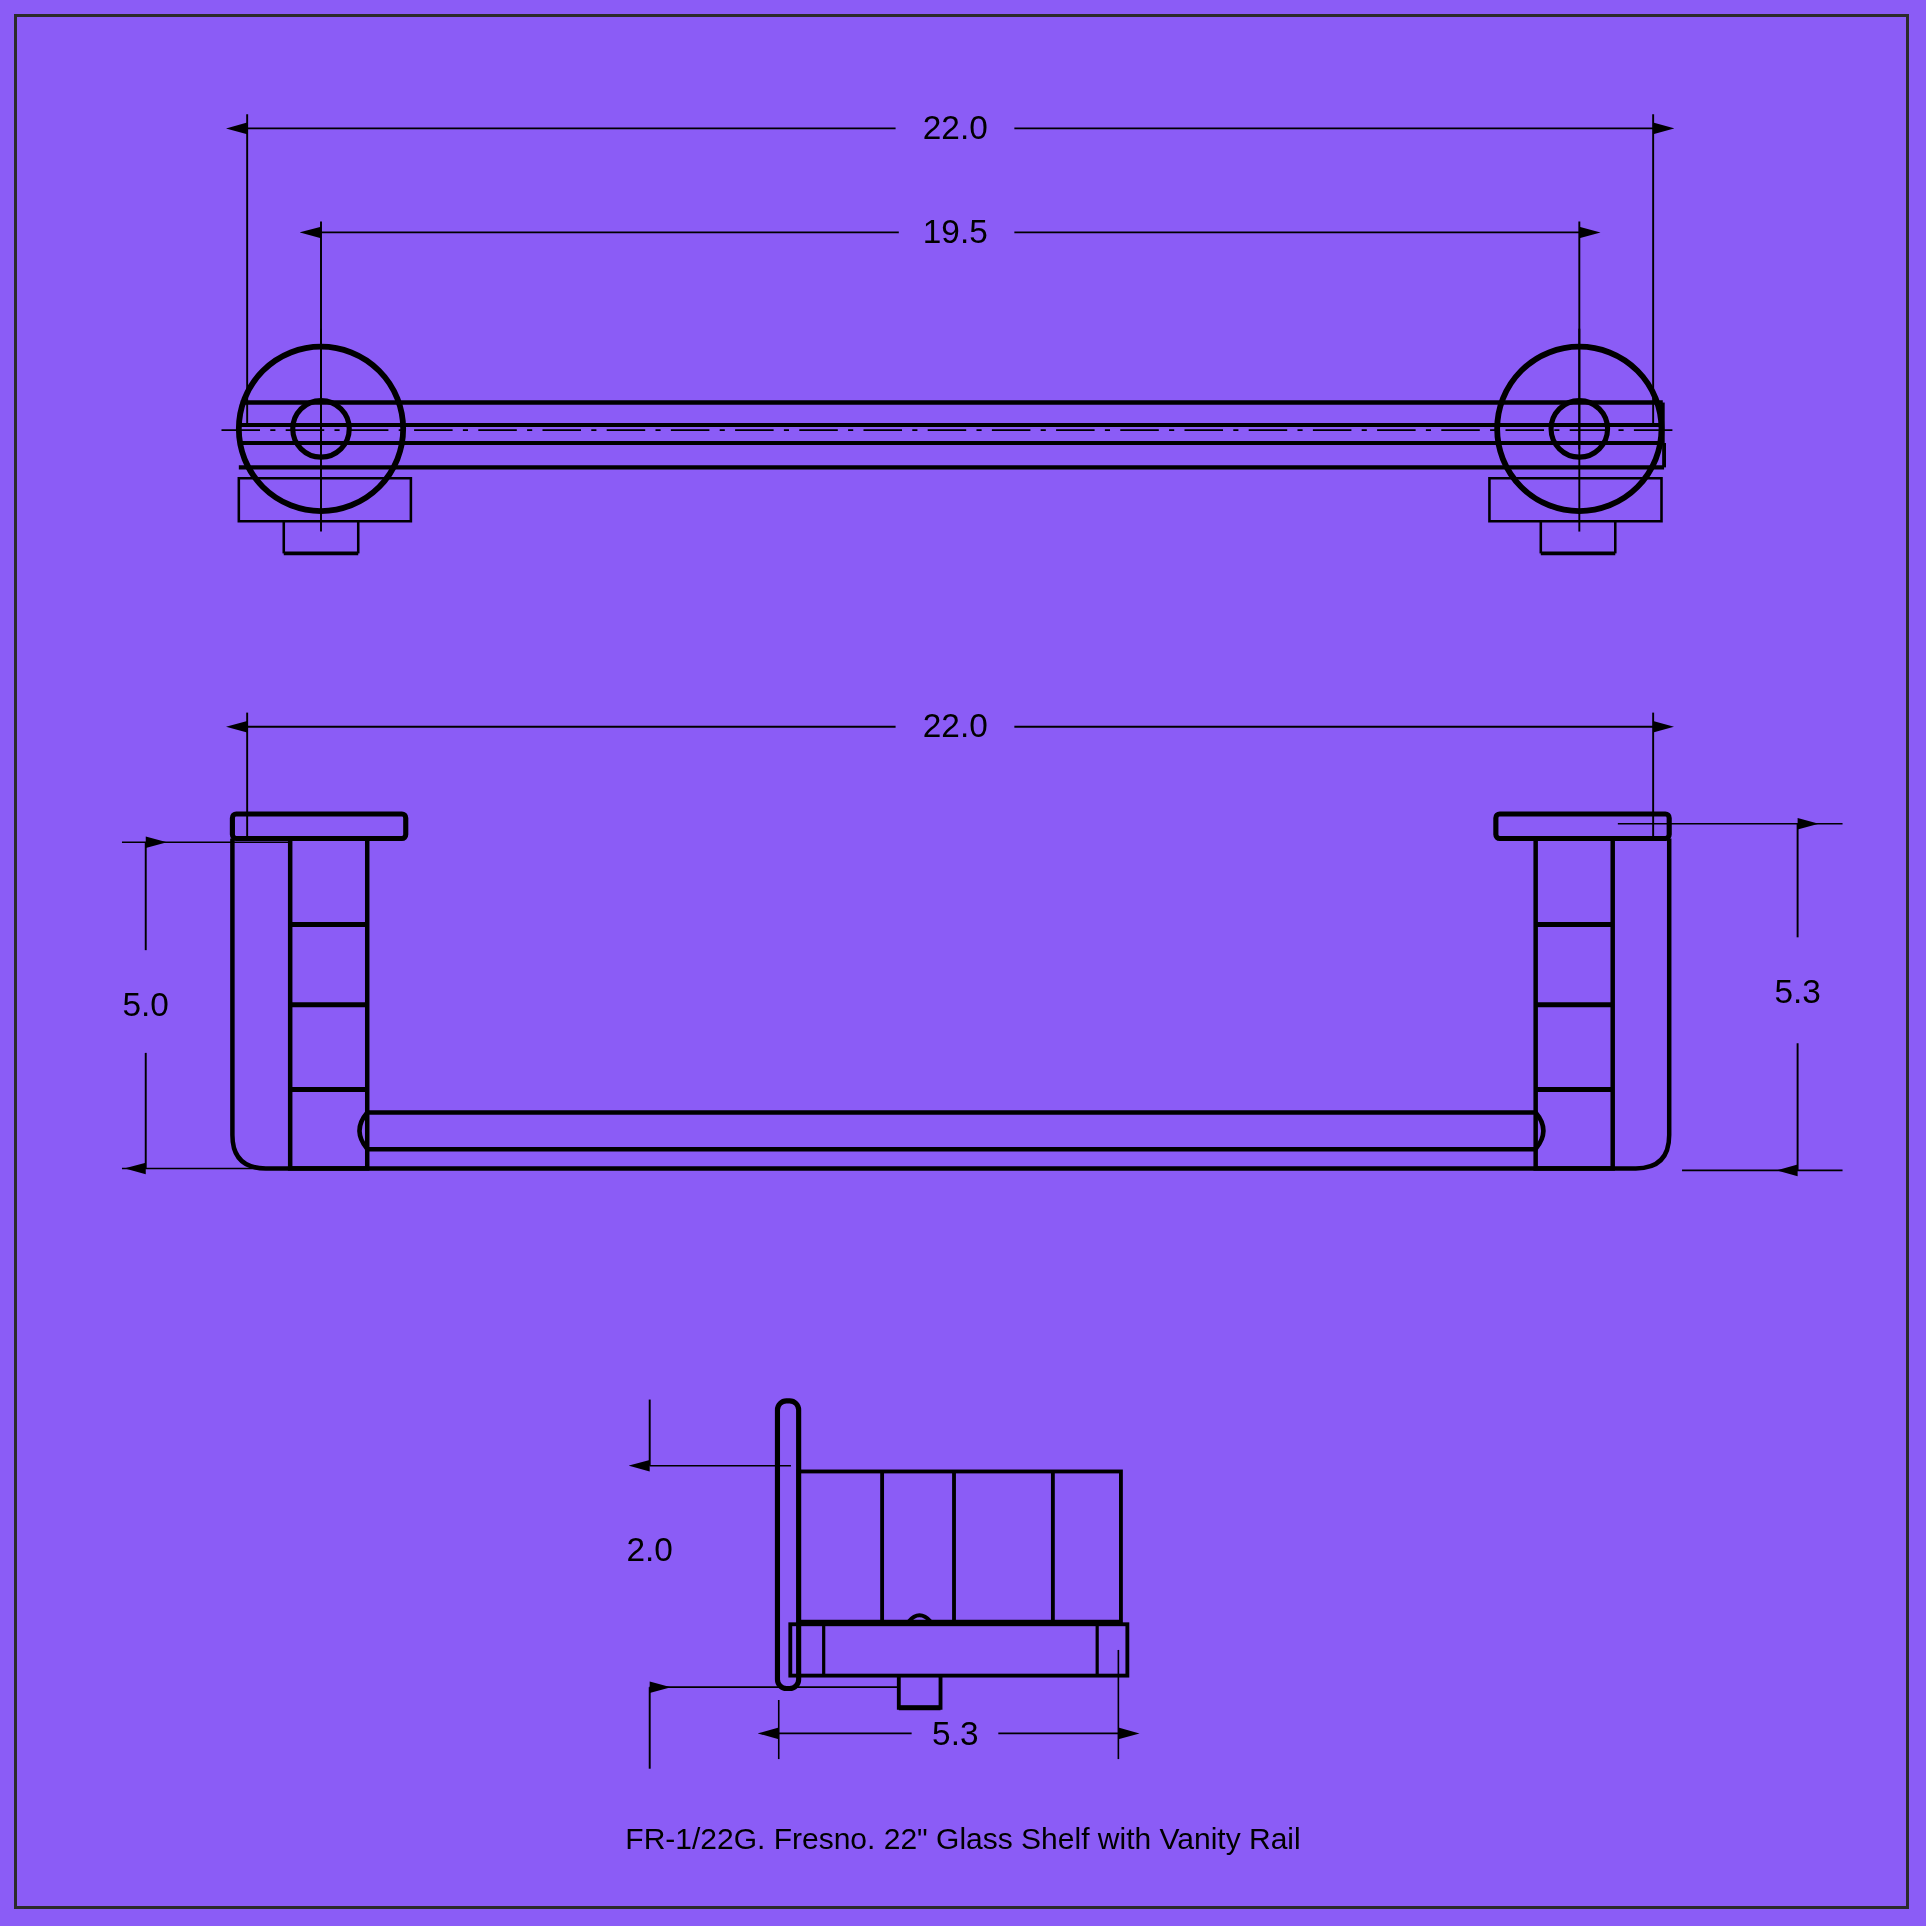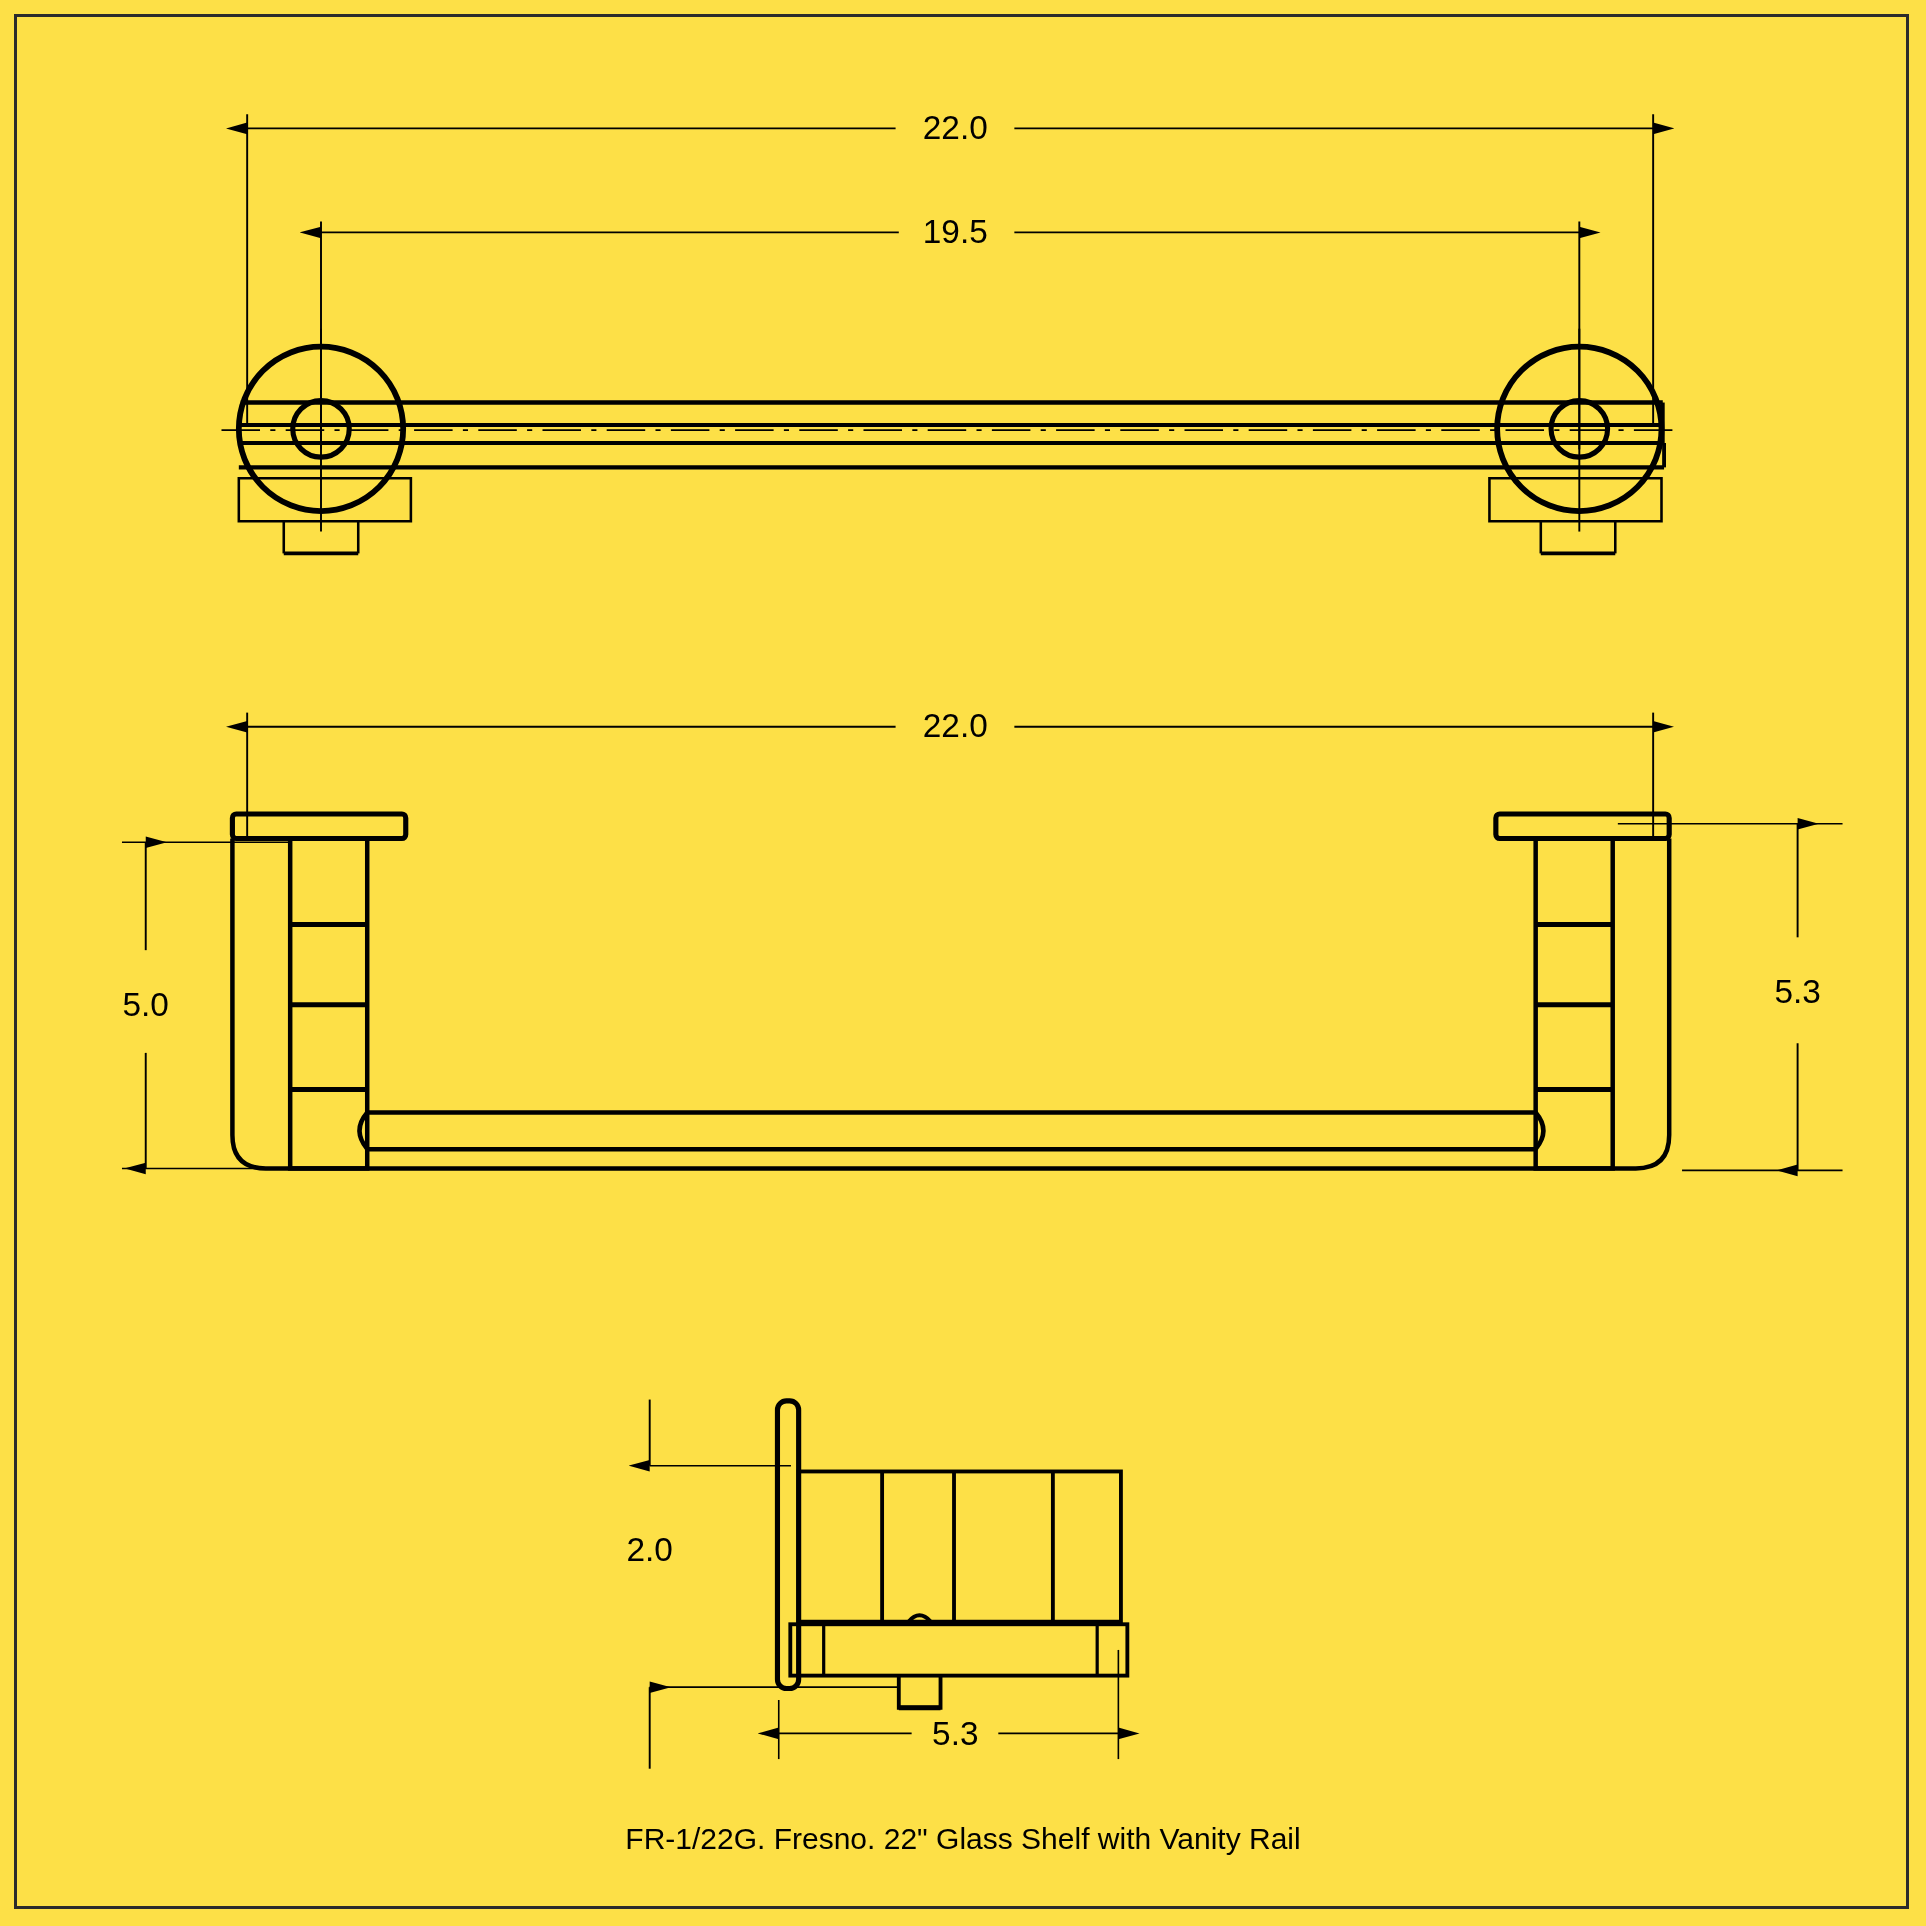--- a/index.html
+++ b/index.html
@@ -1,18 +1,18 @@
 <!DOCTYPE html>
 <html style="font-size:10.3px"><head>
 <meta charset="utf-8">
 <style>
   html,body{margin:0;padding:0;background:#ffffff;}
   body{width:1926px;height:1926px;position:relative;
        font-family:"Liberation Sans","DejaVu Sans",sans-serif;}
-  #sheet{position:absolute;left:0;top:0;width:1926px;height:1926px;background:#fde047;}
+  #sheet{position:absolute;left:0;top:0;width:1926px;height:1926px;background:#8b5cf6;}
   #border{position:absolute;left:14px;top:14px;width:1895px;height:1895px;
           border:3.2px solid #2b2b2b;box-sizing:border-box;}
   svg.dwg{position:absolute;left:0;top:0;width:1926px;height:1926px;}
   .cap{position:absolute;left:0;top:1822px;width:1926px;text-align:center;
        font-size:30px;color:#000;letter-spacing:0px;}
 </style>
 </head>
 <body>
 
 <div id="sheet">

